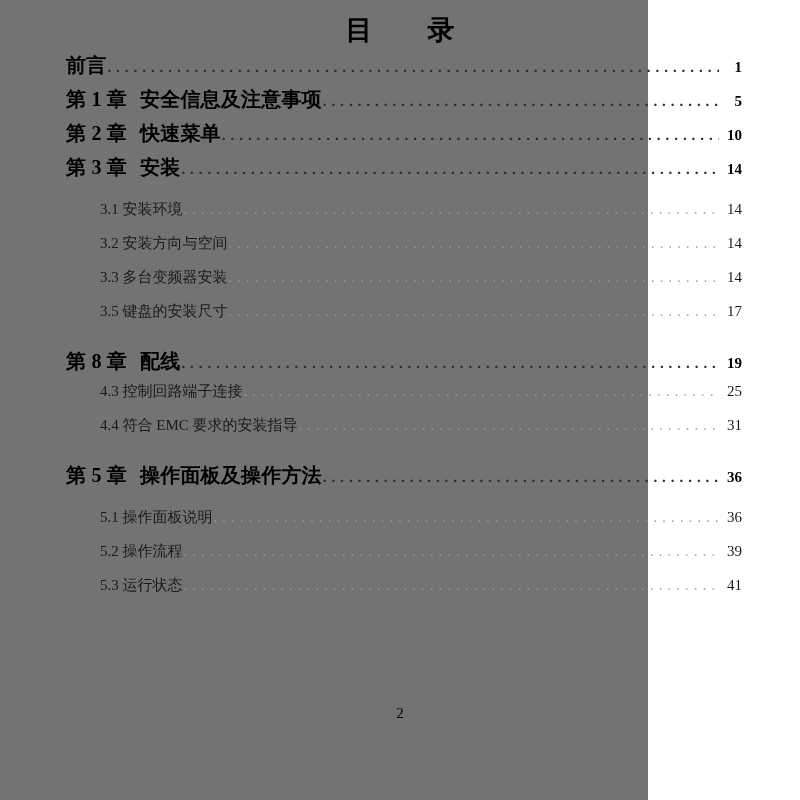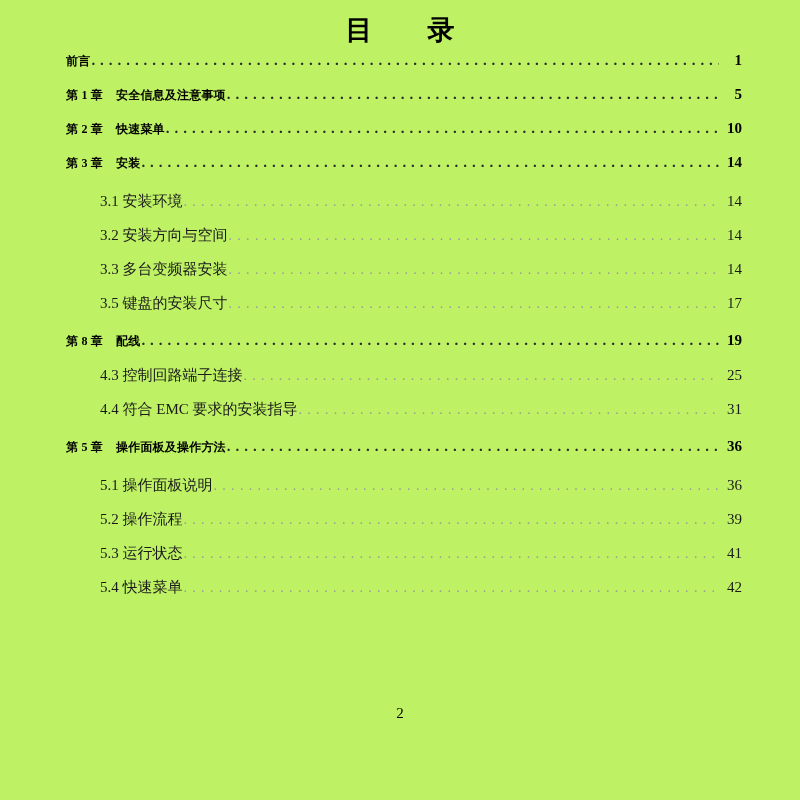--- a/index.html
+++ b/index.html
@@ -13,23 +13,23 @@
     font-family: "Liberation Serif", "DejaVu Serif", serif;
     color: #000000;
     overflow: hidden;
     position: relative;
   }
 
   .page {
     position: absolute;
     left: 0;
     top: 0;
-    width: 800px;
+    width: 648px;
     height: 800px;
-    background: #bef264;
+    background: #737373;
   }
 
   
   .toc-title {
     position: absolute;
     left: 0;
     top: 10px;
     width: 800px;
     text-align: center;
     font-family: "Liberation Serif", "DejaVu Serif", serif;
@@ -58,21 +58,21 @@
     padding-left: 66px;
     padding-right: 58px;
     height: 34px;
   }
 
   .toc-row.level-2 {
     padding-left: 100px;
   }
 
   .toc-row.gap-before {
-    margin-top: 4px;
+    margin-top: 12px;
   }
 
   .row-label {
     white-space: nowrap;
     flex: 0 0 auto;
   }
 
   .row-leader {
     flex: 1 1 auto;
     overflow: hidden;
@@ -92,21 +92,21 @@
   .row-page {
     flex: 0 0 auto;
     text-align: right;
     min-width: 22px;
     white-space: nowrap;
   }
 
   
   .level-1 .row-label {
     font-weight: 700;
-    font-size: 12px;
+    font-size: 20px;
     color: #000;
     letter-spacing: 0.2px;
   }
   .level-1 .row-page {
     font-weight: 700;
     font-size: 15px;
     color: #000;
   }
   .level-1 .row-leader {
     color: #2b2b2b;
@@ -229,22 +229,17 @@
       <div class="toc-row level-2">
         <span class="row-label"><span>5.2 操作流程</span></span>
         <span class="row-leader"></span>
         <span class="row-page">39</span>
       </div>
       <div class="toc-row level-2">
         <span class="row-label"><span>5.3 运行状态</span></span>
         <span class="row-leader"></span>
         <span class="row-page">41</span>
       </div>
-      <div class="toc-row level-2">
-        <span class="row-label"><span>5.4 快速菜单</span></span>
-        <span class="row-leader"></span>
-        <span class="row-page">42</span>
-      </div>
     </div>
 
   <div class="footer">2</div>
 
 </div>
 
 </body></html>

